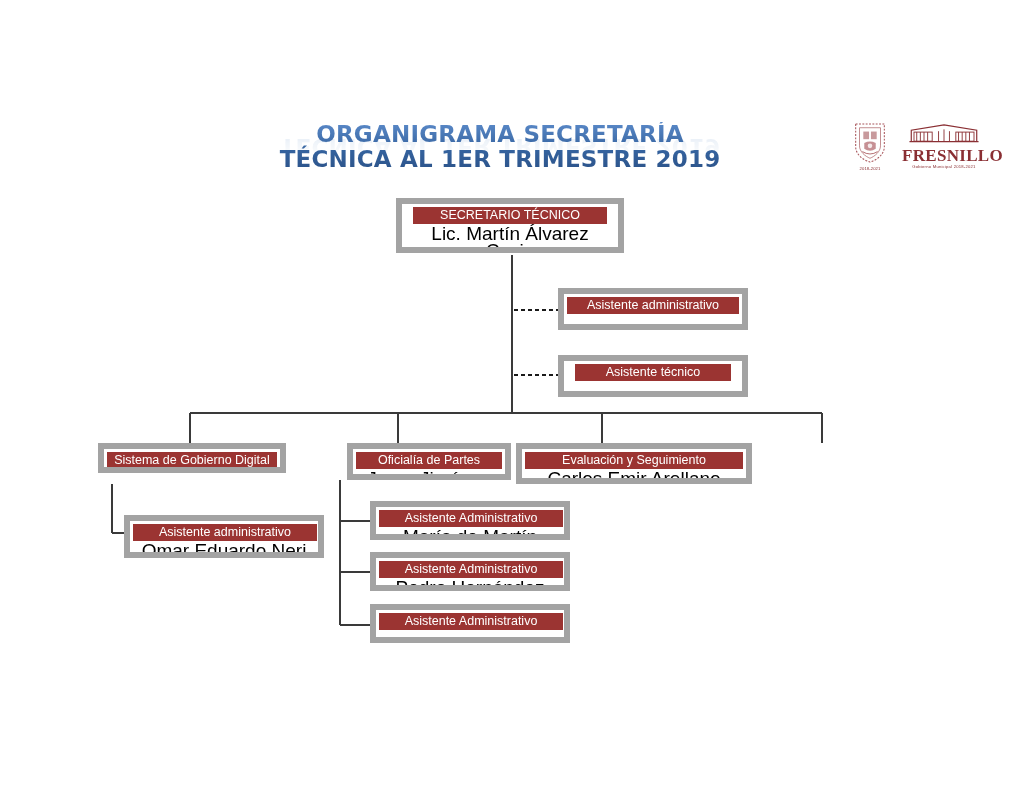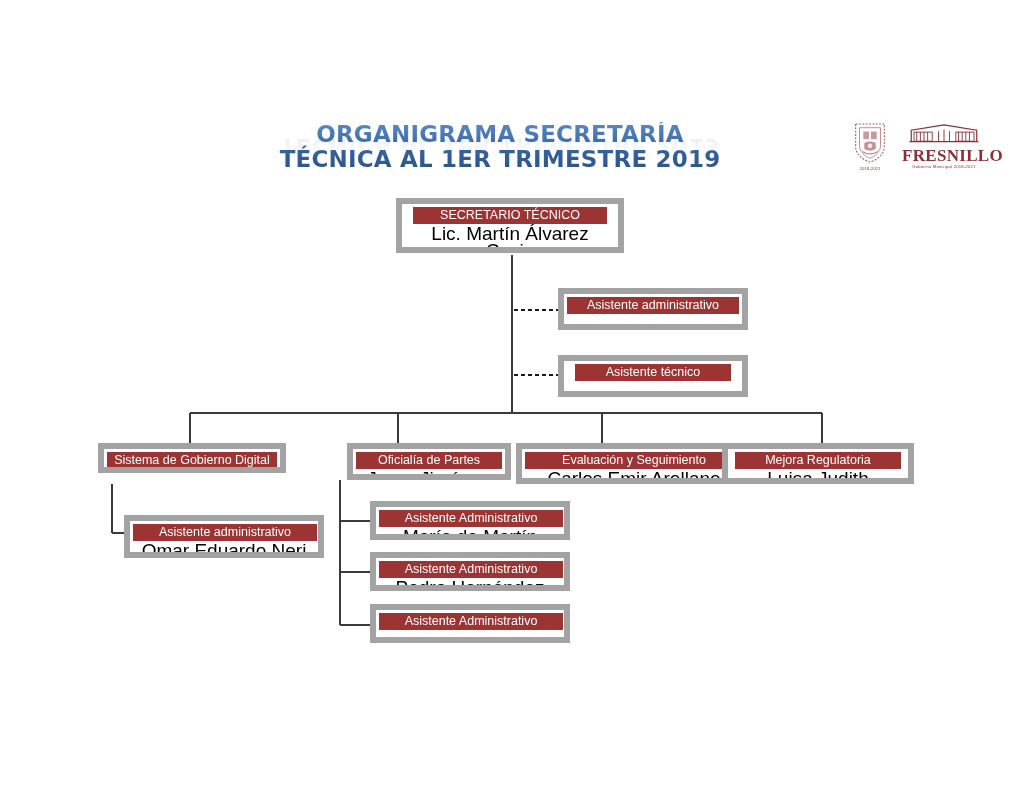--- a/index.html
+++ b/index.html
@@ -245,24 +245,20 @@
   <div class="node" style="left:308px; top:443px; width:164px; height:37px;margin-left:39px;">
     <div class="hdr">Oficialía de Partes</div>
     <div class="nm">Jorge Jiménez Flores</div>
   </div>
 
   <div class="node" style="left:516px; top:443px; width:236px; height:41px;">
     <div class="hdr">Evaluación y Seguimiento</div>
     <div class="nm">Carlos Emir Arellano Digital</div>
   </div>
 
-  <div class="node hdr-inset" style="left:722px; top:443px; width:192px; height:41px;">
-    <div class="hdr" style="width:166px;">Mejora Regulatoria</div>
-    <div class="nm">Luisa Judith Paniagua Valdez</div>
-  </div>
 
   <div class="node hdr-inset" style="left:124px; top:515px; width:200px; height:43px;">
     <div class="hdr" style="width:184px;">Asistente administrativo</div>
     <div class="nm">Omar Eduardo Neri</div>
   </div>
 
   <div class="node hdr-inset" style="left:370px; top:501px; width:200px; height:39px;">
     <div class="hdr" style="width:184px;">Asistente Administrativo</div>
     <div class="nm">María de Martín Santoleri</div>
   </div>

